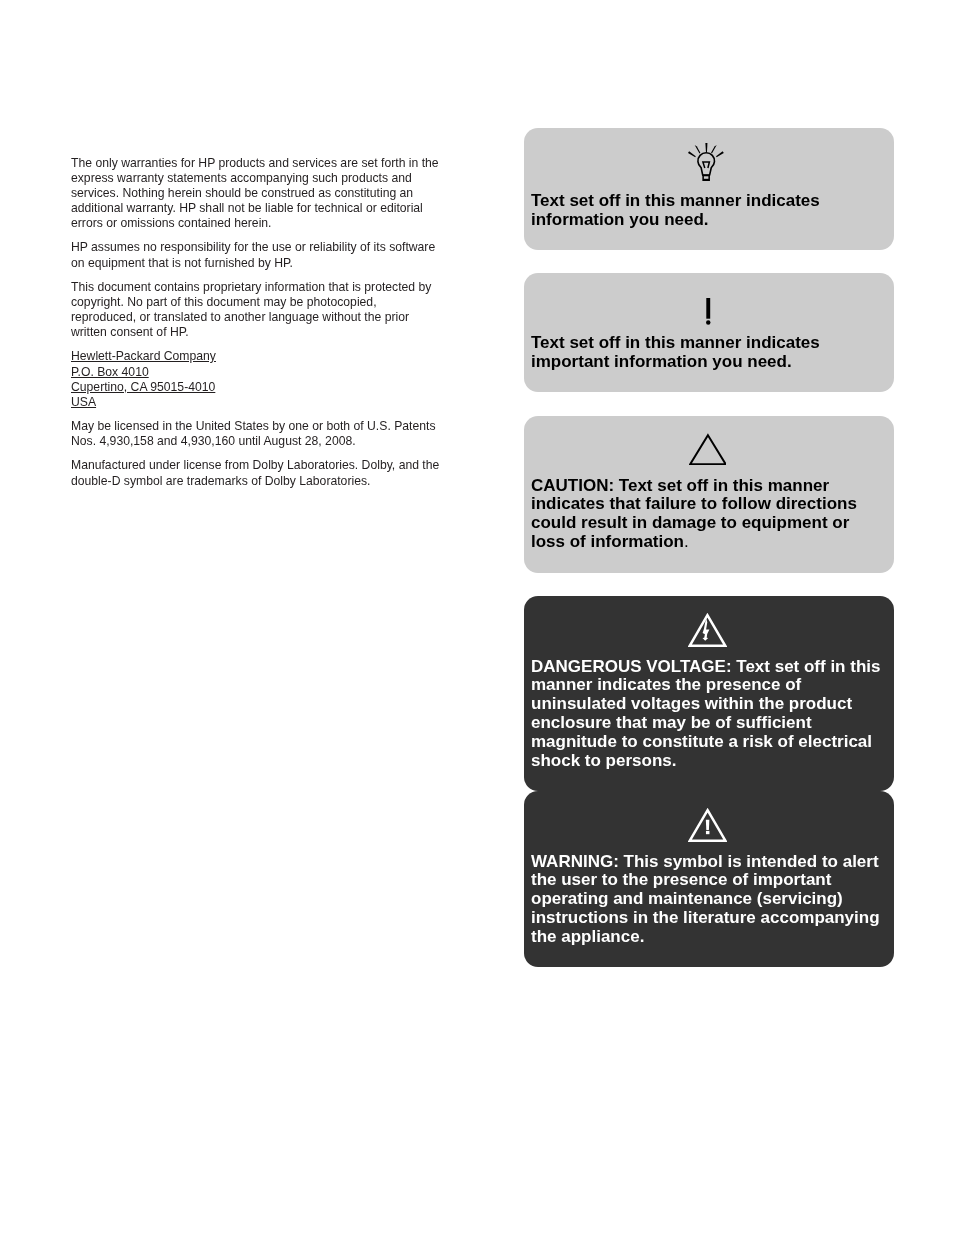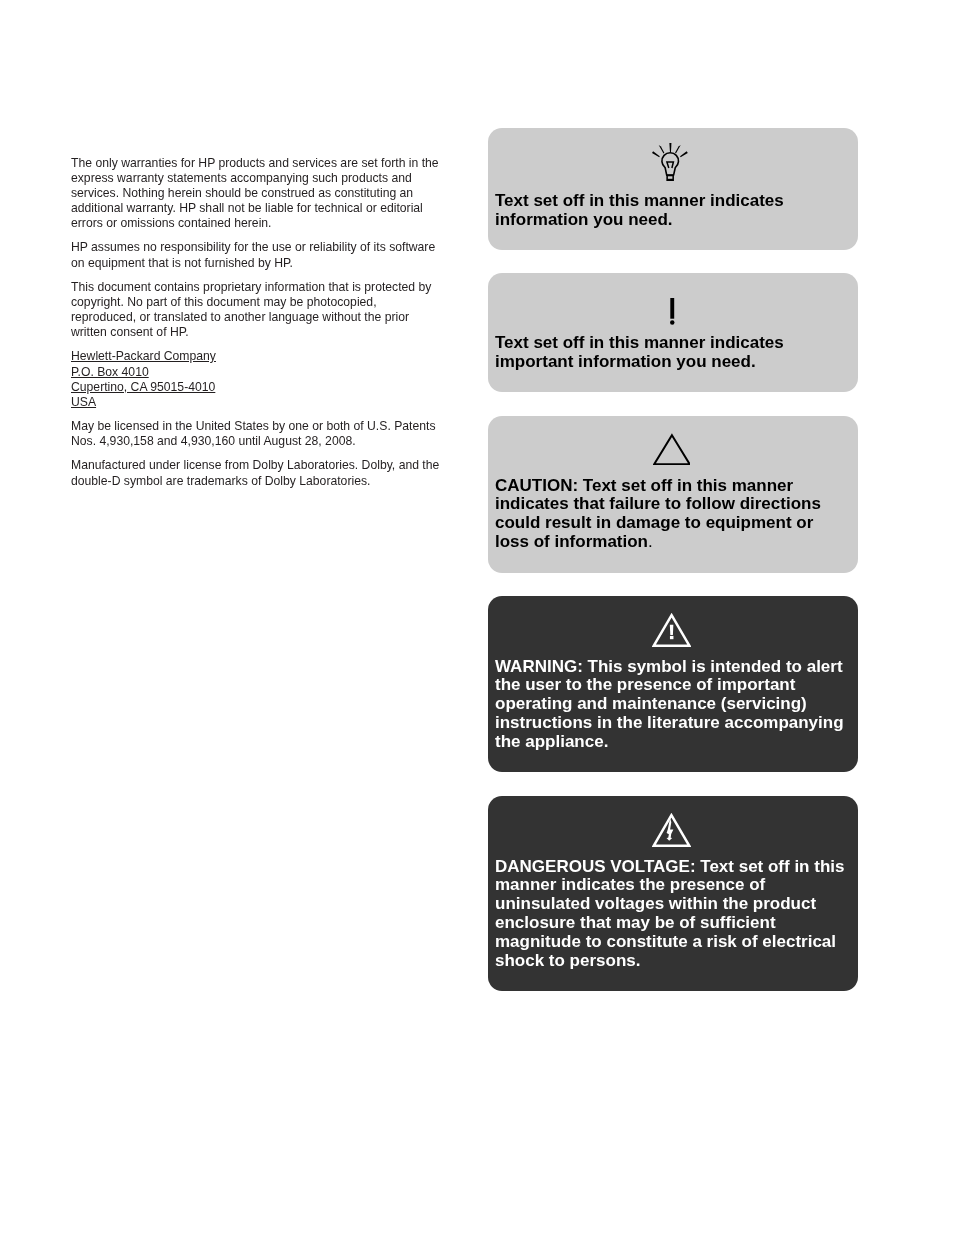--- a/index.html
+++ b/index.html
@@ -1,21 +1,21 @@
 <!DOCTYPE html>
 <html><head>
 <meta charset="utf-8">
 <style>
   html,body{margin:0;padding:0;}
   body{width:954px;height:1235px;background:#ffffff;font-family:"Liberation Sans",sans-serif;-webkit-font-smoothing:antialiased;}
   .page{position:relative;width:954px;height:1235px;overflow:hidden;}
   .legal{position:absolute;left:71px;top:119.5px;width:372px;margin-top:36px;}
   .legal p{margin:0 0 8.9px 0;font-size:12.2px;line-height:15.2px;color:#231f20;}
   .legal p.addr{white-space:pre-line;text-decoration:underline;}
-  .notes{position:absolute;left:488px;top:128px;width:370px;}
+  .notes{position:absolute;left:524px;top:128px;width:370px;}
   .note{border-radius:14px;box-sizing:border-box;width:370px;}
   .note.light{background:#cccccc;color:#000000;}
   .note.dark{background:#333333;color:#ffffff;}
   .note{position:relative;}
   .note .icon{position:absolute;line-height:0;font-size:0;}
   .note .txt{position:absolute;left:7px;width:353px;font-size:17px;font-weight:bold;line-height:18.9px;}
   .note .txt .reg{font-weight:normal;}
   .n1{height:122px;margin-bottom:23px;}
   .n2{height:119px;margin-bottom:24px;}
   .n3{height:157px;margin-bottom:23px;}
@@ -72,35 +72,35 @@
 
     <div class="note light n3">
       <div class="icon" style="top:16.6px;left:164.8px">
         <svg width="37.7" height="32.0" viewBox="0 0 37.7 32.0" aria-hidden="true">
           <path d="M18.95 2.2 L36.7 31.2 L1.2 31.2 Z" fill="none" stroke="#000" stroke-width="1.95" stroke-linejoin="miter"></path>
         </svg>
       </div>
       <div class="txt" style="top:60.5px"><span>CAUTION: Text set off in this manner indicates that failure to follow directions could result in damage to equipment or loss of information</span><span class="reg">.</span></div>
     </div>
 
+    <div class="note dark n5">
+      <div class="icon" style="top:16.9px;left:164.1px">
+        <svg width="38.5" height="33.7" viewBox="0 0 38.5 33.7" aria-hidden="true">
+          <path d="M19.4 2.2 L37.3 32.8 L1.7 32.8 Z" fill="none" stroke="#ffffff" stroke-width="2.5" stroke-linejoin="miter"></path>
+          <polygon points="18.35,5.80 19.30,9.30 18.10,16.40 21.40,16.50 19.20,21.10 18.70,24.70 20.20,24.90 17.20,27.80 14.50,24.90 16.20,24.70 16.90,21.30 14.60,19.90 15.90,15.90 17.30,8.80" fill="#ffffff"></polygon>
+        </svg>
+      </div>
+      <div class="txt" style="top:61.5px">DANGEROUS VOLTAGE: Text set off in this manner indicates the presence of uninsulated voltages within the product enclosure that may be of sufficient magnitude to constitute a risk of electrical shock to persons.</div>
+    </div>
+
     <div class="note dark n4">
       <div class="icon" style="top:16.9px;left:164.1px">
         <svg width="38.5" height="33.7" viewBox="0 0 38.5 33.7" aria-hidden="true">
           <path d="M19.6 2.2 L37.5 32.8 L1.7 32.8 Z" fill="none" stroke="#ffffff" stroke-width="2.5" stroke-linejoin="miter"></path>
           <path d="M17.85 11.7 L21.35 11.7 L20.9 21.9 L18.3 21.9 Z" fill="#ffffff"></path>
           <rect x="17.95" y="22.9" width="3.5" height="3.3" fill="#ffffff"></rect>
         </svg>
       </div>
       <div class="txt" style="top:61.5px">WARNING: This symbol is intended to alert the user to the presence of important operating and maintenance (servicing) instructions in the literature accompanying the appliance.</div>
     </div>
 
-    <div class="note dark n5">
-      <div class="icon" style="top:16.9px;left:164.1px">
-        <svg width="38.5" height="33.7" viewBox="0 0 38.5 33.7" aria-hidden="true">
-          <path d="M19.4 2.2 L37.3 32.8 L1.7 32.8 Z" fill="none" stroke="#ffffff" stroke-width="2.5" stroke-linejoin="miter"></path>
-          <polygon points="18.35,5.80 19.30,9.30 18.10,16.40 21.40,16.50 19.20,21.10 18.70,24.70 20.20,24.90 17.20,27.80 14.50,24.90 16.20,24.70 16.90,21.30 14.60,19.90 15.90,15.90 17.30,8.80" fill="#ffffff"></polygon>
-        </svg>
-      </div>
-      <div class="txt" style="top:61.5px">DANGEROUS VOLTAGE: Text set off in this manner indicates the presence of uninsulated voltages within the product enclosure that may be of sufficient magnitude to constitute a risk of electrical shock to persons.</div>
-    </div>
-
   </div>
 </div>
 
 </body></html>

